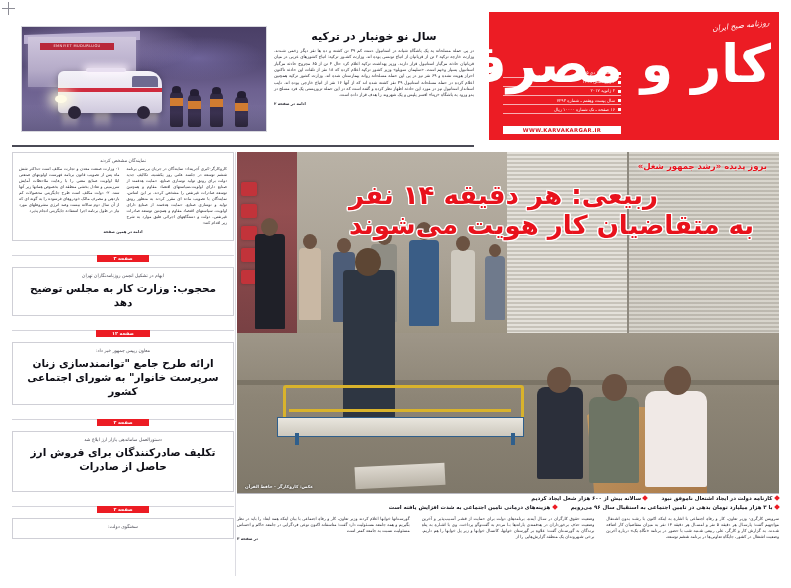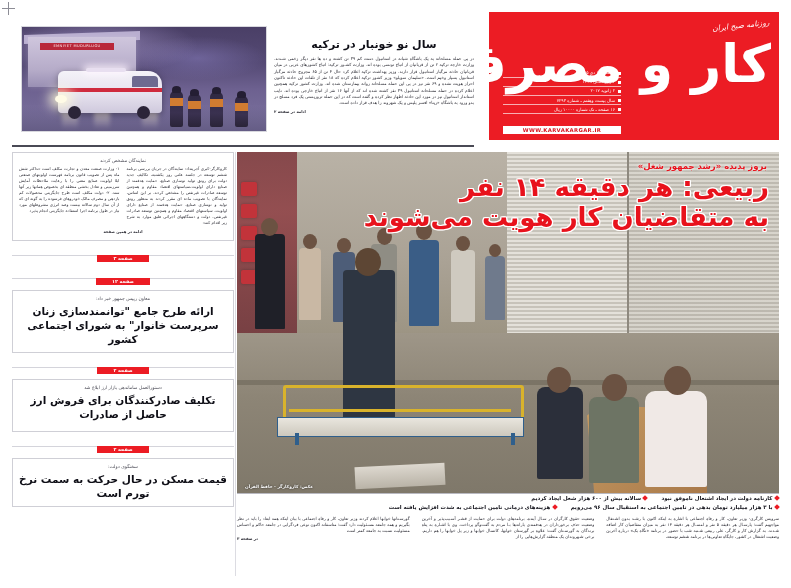--- a/index.html
+++ b/index.html
@@ -193,21 +193,21 @@
     position: absolute;
     right: 0;
     top: 14px;
     width: 200px;
   }
   .top-head {
     font-size: 11px;
     font-weight: bold;
     text-align: center;
     color: #0e0e16;
-    margin: 12px 0 5px 0;
+    margin: 4px 0 5px 0;
     letter-spacing: -0.2px;
   }
   .top-body {
     font-size: 4.25px;
     line-height: 6.35px;
     text-align: justify;
     color: #23232c;
   }
   .cont-note {
     font-size: 3.9px;
@@ -531,24 +531,24 @@
     color: #e8121c;
     font-size: 8.5px;
     font-weight: bold;
     text-shadow: 0 0 2px rgba(255,255,255,.9), 0 0 4px rgba(255,255,255,.8);
     direction: rtl;
     white-space: nowrap;
   }
   .main-head {
     position: absolute;
     right: 10px;
-    top: 20px;
+    top: 28px;
     width: 420px;
     direction: rtl;
-    text-align: right;
+    text-align: left;
   }
   .main-head .line {
     color: #e8121c;
     font-size: 26px;
     font-weight: bold;
     line-height: 30px;
     letter-spacing: -0.6px;
     white-space: nowrap;
     text-shadow:
        1.2px 0 0 #ffffff, -1.2px 0 0 #ffffff,
@@ -709,43 +709,46 @@
       <div class="twocol">
         <div class="col-text">کاروکارگر-کبری آجرپنداد: نمایندگان در جریان بررسی برنامه ششم توسعه در جلسه علنی روز یکشنبه، تکالیف جدید دولت برای رونق تولید نوسازی صنایع، حمایت هدفمند از صنایع دارای اولویت،سیاستهای اقتصاد مقاوم و همچنین توسعه صادرات غیرنفتی را مشخص کردند. بر این اساس، نمایندگان با تصویب ماده ای مقرر کردند به منظور رونق تولید و نوسازی صنایع، حمایت هدفمند از صنایع دارای اولویت، سیاستهای اقتصاد مقاوم و همچنین توسعه صادرات غیرنفتی، دولت و دستگاههای اجرائی طبق موارد به شرح زیر اقدام کنند:</div>
         <div class="col-text">۱- وزارت صنعت معدن و تجارت مکلف است حداکثر شش ماه پس از تصویب قانون برنامه فهرست اولویتهای صنعتی ابلا اولویت صنایع معنی را با رعایت ملاحظات آمایش سرزمینی و تعادل بخشی منطقه ای بخصوص همانها زیر آنها سند. ۲- دولت مکلف است طرح جایگزینی محصولات کم بازدهی و مصرف مالک خودروهای فرسوده را به گونه ای که از آن سال دوم سالانه بیست وصد انرژی مشروطهای مورد نیاز در طول برنامه اجرا استفاده جایگزینی انجام پذیرد</div>
       </div>
       <div class="cont-note-c">ادامه در همین صفحه</div>
     </div>
 
     <div class="page-badge-wrap">
       <span class="page-badge">صفحه ۳</span>
     </div>
+    <div class="panel fa">
+      <div class="kicker">ابهام در تشکیل انجمن روزنامه‌نگاران تهران</div>
+      <div class="panel-head sm" style="margin-bottom:0;">محجوب: وزارت کار به مجلس توضیح دهد</div>
+    </div>
 
     <div class="page-badge-wrap">
       <span class="page-badge">صفحه ۱۲</span>
     </div>
     <div class="panel fa">
       <div class="kicker">معاون رییس جمهور خبر داد:</div>
       <div class="panel-head sm" style="margin-bottom:0;">ارائه طرح جامع "توانمندسازی زنان سرپرست خانوار" به شورای اجتماعی کشور</div>
     </div>
 
     <div class="page-badge-wrap">
       <span class="page-badge">صفحه ۲</span>
     </div>
     <div class="panel fa">
       <div class="kicker">دستورالعمل ساماندهی بازار ارز ابلاغ شد</div>
-      <div class="panel-head sm" style="margin-bottom:4px;">تکلیف صادرکنندگان برای فروش ارز حاصل از صادرات</div>
+      <div class="panel-head sm" style="margin-bottom:12px;">تکلیف صادرکنندگان برای فروش ارز حاصل از صادرات</div>
     </div>
 
     <div class="page-badge-wrap">
       <span class="page-badge">صفحه ۲</span>
     </div>
     <div class="panel fa">
       <div class="kicker">سخنگوی دولت:</div>
-      <div class="panel-head sm" style="margin-bottom:0;">قیمت مسکن در حال حرکت به سمت نرخ تورم است</div>
     </div>
   </div>
 
   <div class="sep-v" style="left:235px;"></div>
 
   <div class="main-story">
 
     <div class="main-photo">
       <div class="mp-sky"></div>
       <div class="mp-shutter"></div>

